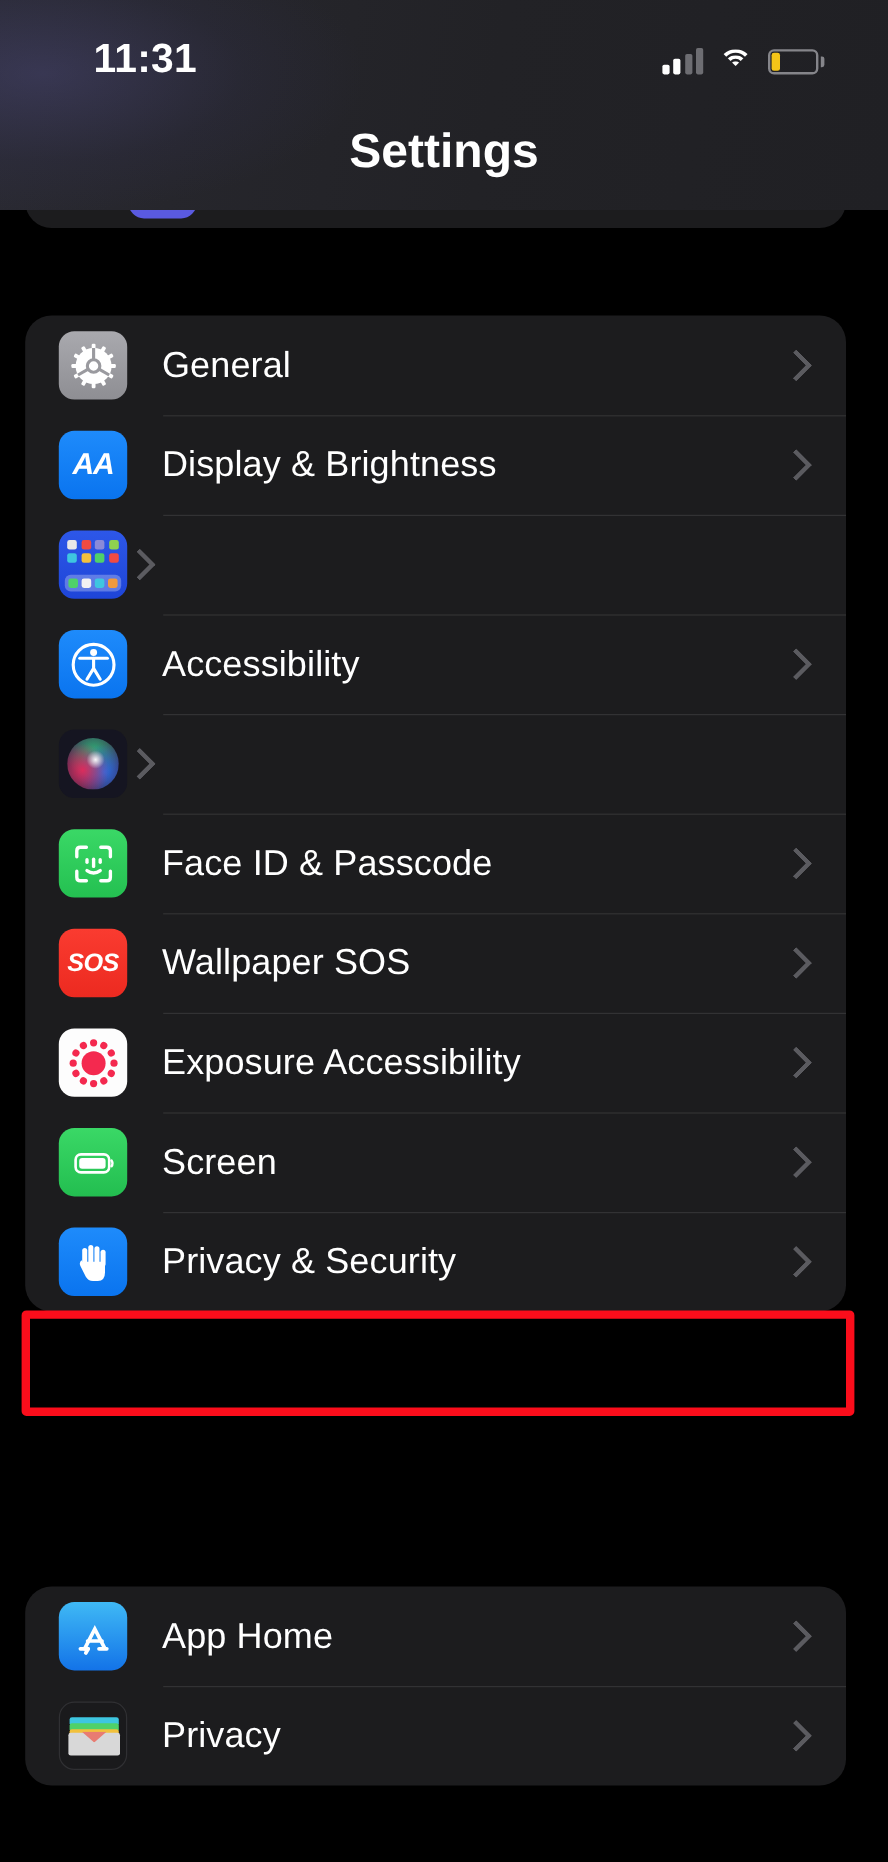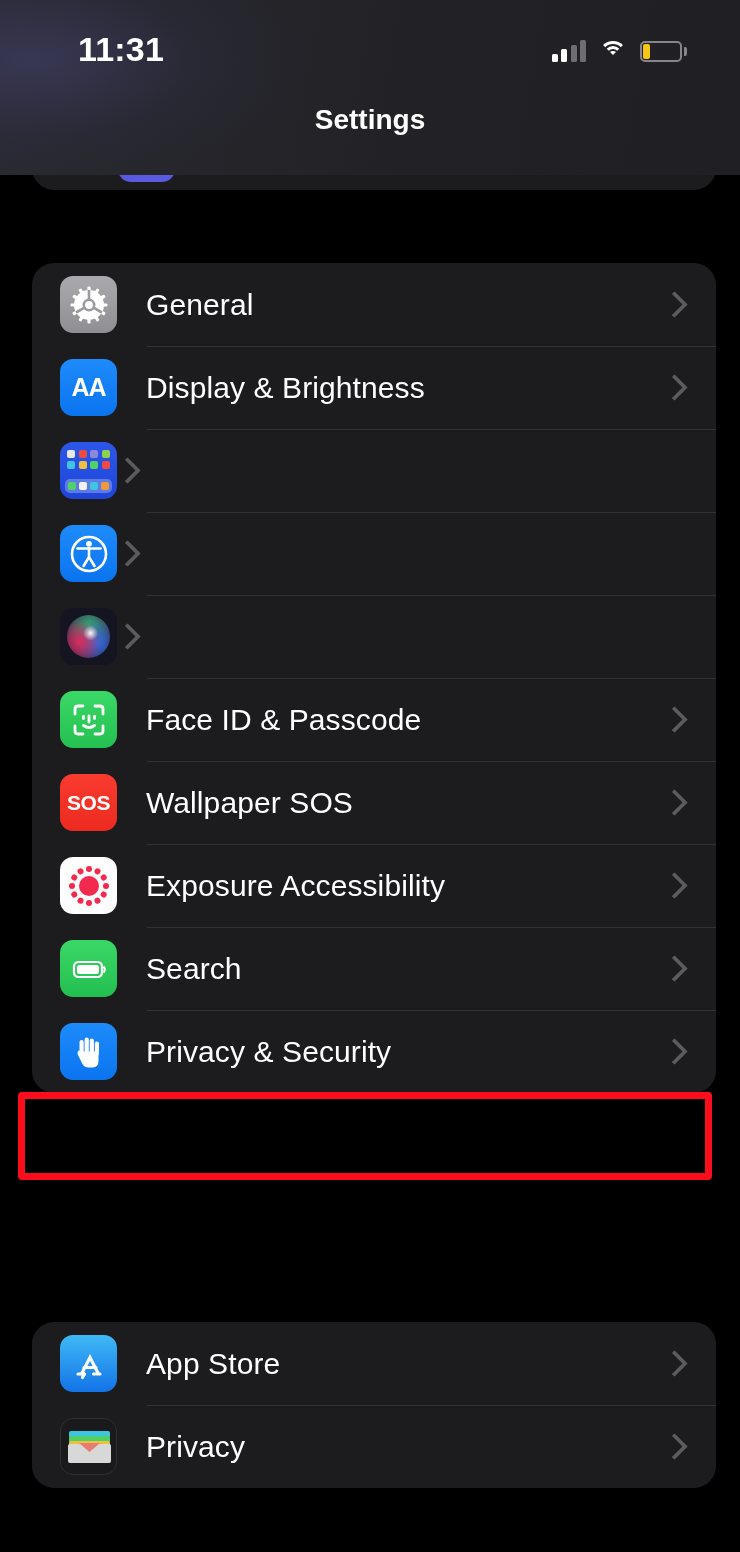--- a/index.html
+++ b/index.html
@@ -43,37 +43,37 @@
   .wifi .w1 { width: 28px; height: 28px; left: 0; top: 0; }
   .wifi .w2 { width: 18px; height: 18px; left: 5px; top: 5px; }
   .wifi .w3 { width: 8px;  height: 8px;  left: 10px; top: 10px; border-width: 4px; }
   .batt { position: relative; width: 42px; height: 21px; }
   .batt .shell { position: absolute; inset: 0; border: 2px solid #85858a; border-radius: 5px; }
   .batt .cap { position: absolute; right: -5px; top: 6px; width: 3px; height: 9px;
                background: #85858a; border-radius: 0 2px 2px 0; }
   .batt .fill { position: absolute; left: 3px; top: 3px; bottom: 3px; border-radius: 2px; }
   .nav-title {
     position: absolute; left: 0; top: 104px; width: 740px; text-align: center;
-    font-size: 28px; font-weight: bold; color: #fff; z-index: 3;
+    font-size: 40px; font-weight: bold; color: #fff; z-index: 3;
   }
 
   .group {
-    position: absolute; left: 32px; width: 684px;
+    position: absolute; left: 21px; width: 684px;
     background: #1c1c1e; border-radius: 22px; overflow: hidden;
   }
   .row {
     position: relative; display: flex; align-items: center;
     height: 83px; padding-left: 28px;
   }
   .row + .row::before {
     content: ""; position: absolute; left: 115px; right: 0; top: 0;
     height: 1px; background: #323234;
   }
   .icon-wrap { width: 57px; height: 57px; flex: 0 0 57px; position: relative; }
-  .ic { position: absolute; inset: 0; border-radius: 13px; overflow: hidden; }
+  .ic { position: absolute; inset: 0; border-radius: 13px; overflow: hidden; font-style: italic; }
   .row-label {
     margin-left: 29px; font-size: 30px; color: #fff; letter-spacing: 0.1px; flex: 1 1 auto;
   }
   .chev {
     margin-right: 36px; width: 16px; height: 28px; position: relative; flex: 0 0 auto;
   }
   .chev::before {
     content: ""; position: absolute; left: 1px; top: 4px; width: 15px; height: 15px;
     border-right: 4px solid #5b5b60; border-top: 4px solid #5b5b60;
     transform: rotate(45deg); border-radius: 1px;
@@ -239,20 +239,21 @@
           <div class="glyph">
             <svg width="46" height="46" viewBox="0 0 46 46">
               <circle cx="23" cy="23" r="17" fill="none" stroke="#fff" stroke-width="2.6"></circle>
               <circle cx="23" cy="12.8" r="2.9" fill="#fff"></circle>
               <path d="M11.5 17.5 L34.5 17.5" stroke="#fff" stroke-width="2.6" stroke-linecap="round"></path>
               <path d="M23 17.5 L23 26 M23 26 L17.5 35 M23 26 L28.5 35" stroke="#fff" stroke-width="2.6" stroke-linecap="round" fill="none"></path>
             </svg>
           </div>
         </div>
       </div>
+      <span class="row-label">Accessibility</span>
       <span class="chev"></span>
     </div>
 
 
     <div class="row">
       <div class="icon-wrap">
         <div class="ic ic-siri">
             <div class="siri-orb"></div>
           </div>
       </div>
@@ -321,21 +322,21 @@
         <div class="ic ic-batt">
           <div class="glyph">
             <svg width="44" height="44" viewBox="0 0 44 44">
               <rect x="7" y="15" width="28" height="15" rx="4.5" fill="none" stroke="#fff" stroke-width="2.2"></rect>
               <rect x="10" y="18" width="22" height="9" rx="2.5" fill="#fff"></rect>
               <path d="M36.5 19.5 q2.6 3 0 6" fill="none" stroke="#fff" stroke-width="2"></path>
             </svg>
           </div>
         </div>
       </div>
-      <span class="row-label">Search</span>
+      <span class="row-label">Screen</span>
       <span class="chev"></span>
     </div>
 
     <div class="row">
       <div class="icon-wrap">
         <div class="ic ic-priv">
           <div class="glyph">
             <svg width="40" height="40" viewBox="0 0 40 40">
               <g fill="#fff">
                 <rect x="10.5" y="8" width="4.2" height="16" rx="2.1"></rect>
@@ -363,21 +364,21 @@
                 <path d="M12.5 30 L21 13.5 L29 29"></path>
                 <path d="M9 30 L15.5 30"></path>
                 <path d="M24.5 30 L31 30"></path>
                 <path d="M15 23.5 L27 23.5"></path>
                 <path d="M15.5 30 L13.5 33.5"></path>
               </g>
             </svg>
           </div>
         </div>
       </div>
-      <span class="row-label">App Store</span>
+      <span class="row-label">App Home</span>
       <span class="chev"></span>
     </div>
 
     <div class="row">
       <div class="icon-wrap">
         <div class="ic ic-wallet">
           <div class="wl-card" style="top:12px; background:#3ec6e0"></div>
           <div class="wl-card" style="top:17px; background:#4fd169"></div>
           <div class="wl-card" style="top:22px; background:#f2c13c"></div>
           <div class="wl-card" style="top:27px; background:#f09a3c"></div>

